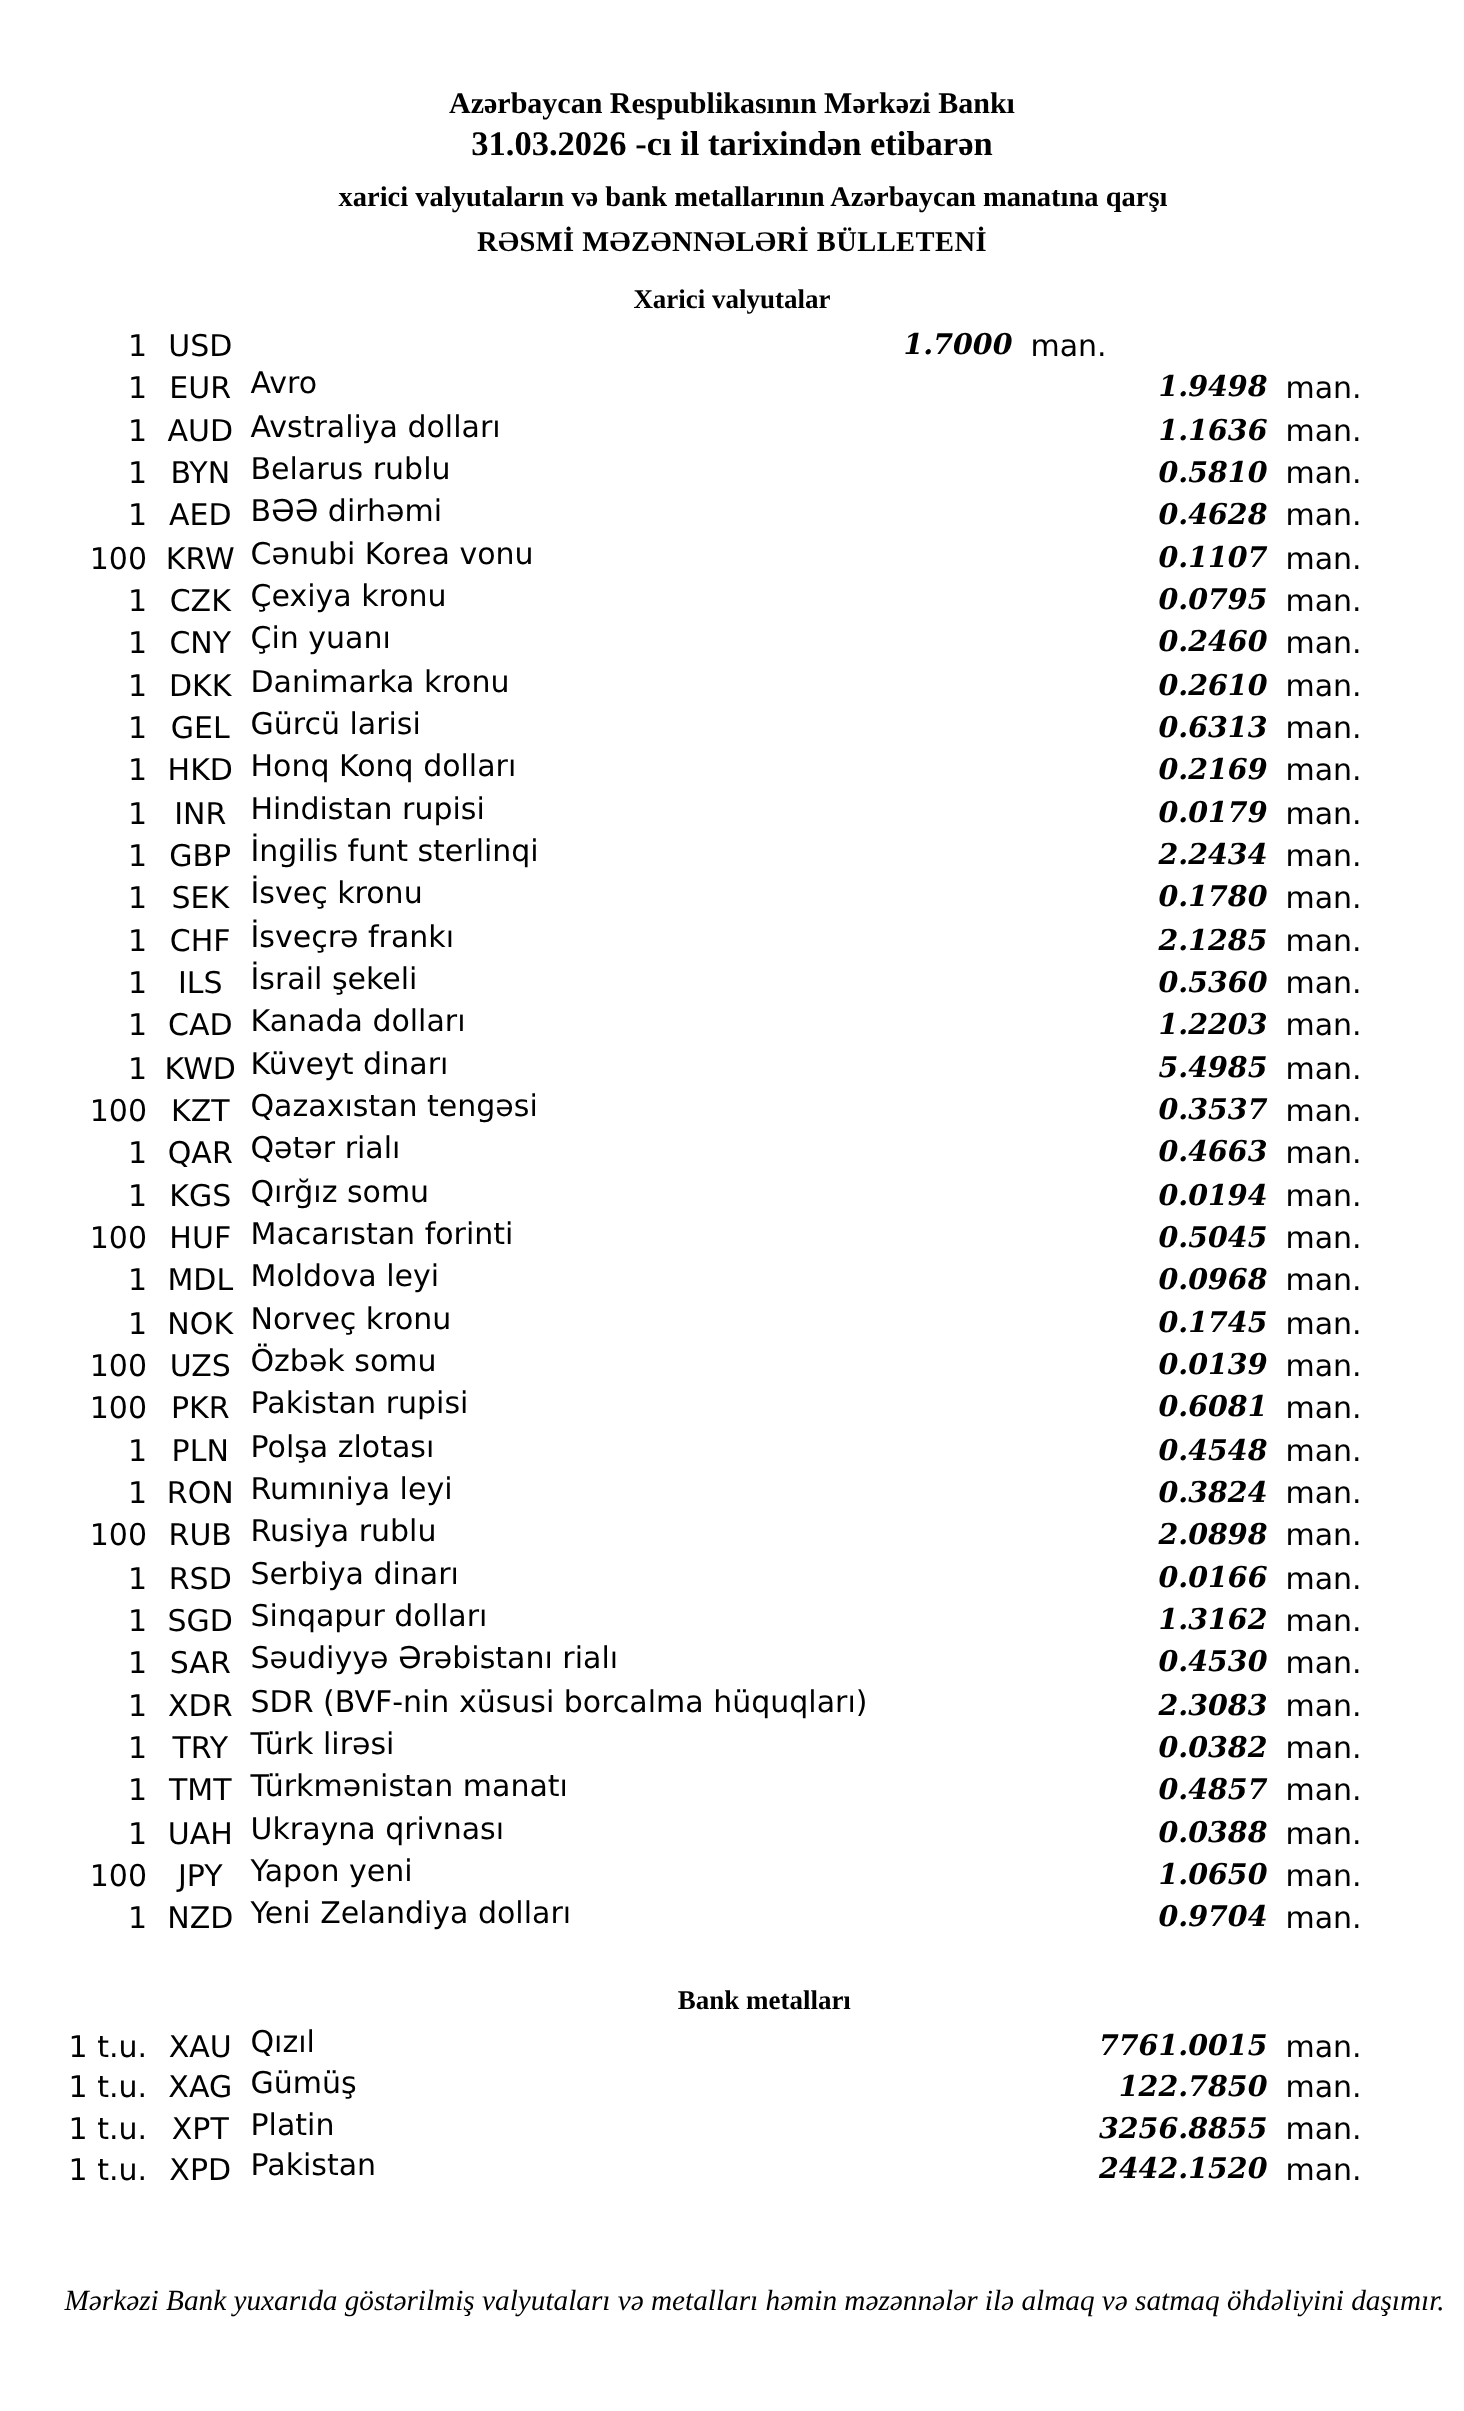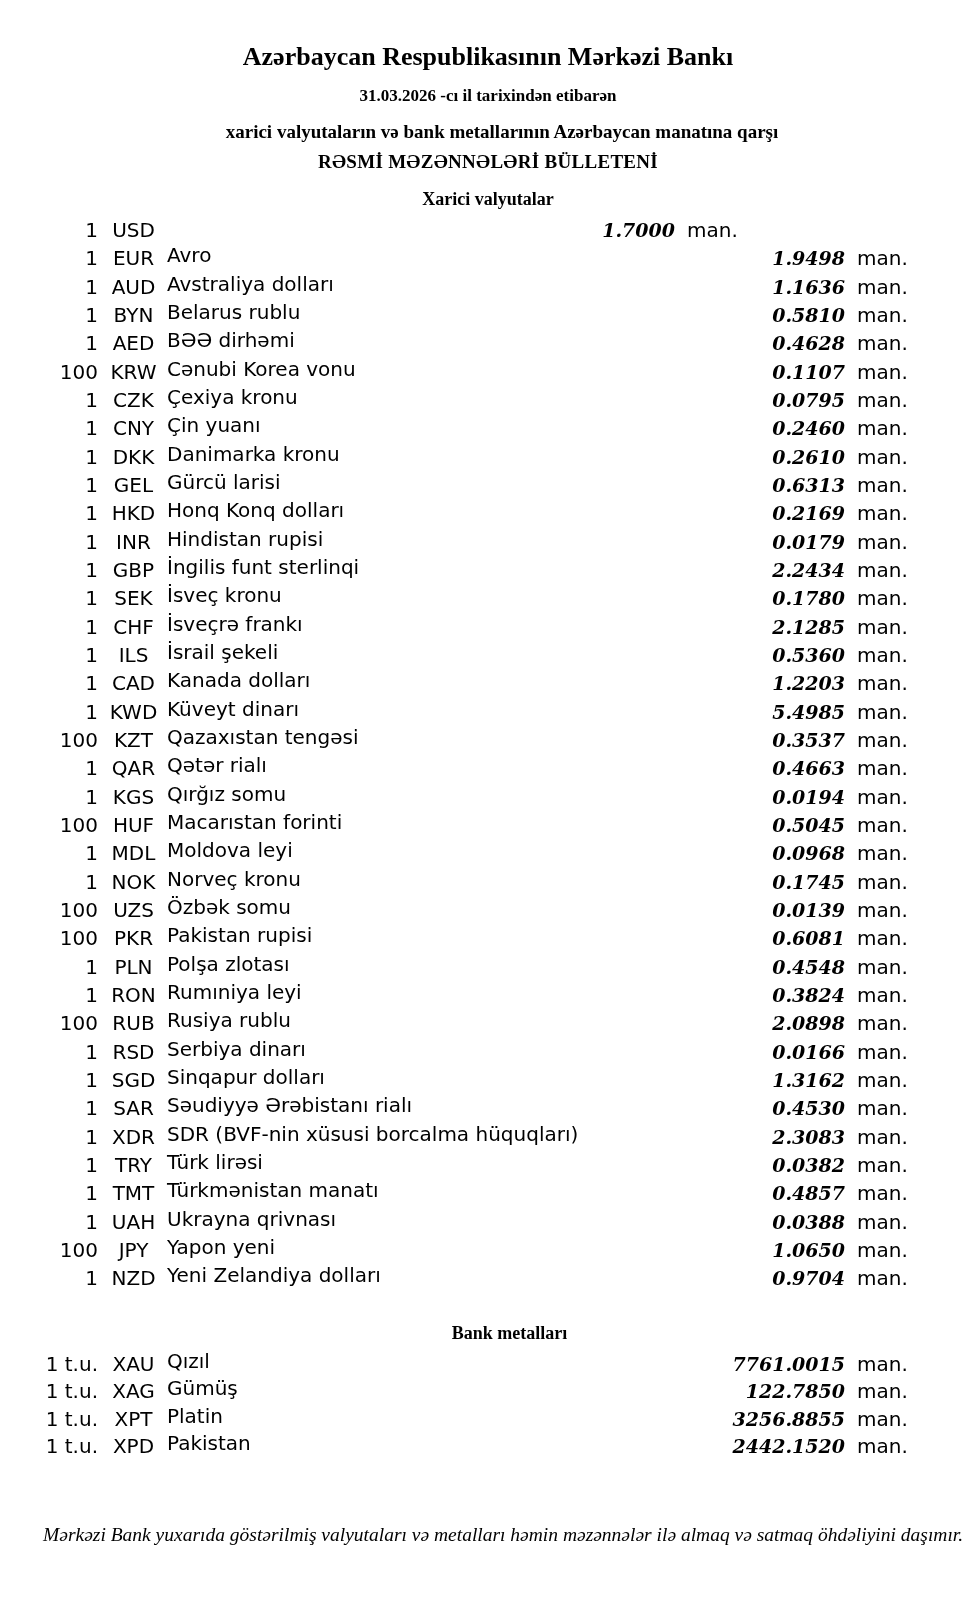--- a/index.html
+++ b/index.html
@@ -4,22 +4,22 @@
 <style>
   html,body{margin:0;padding:0;background:#ffffff;}
   .page{
     position:relative;
     width:976px;height:1607px;
     background:#ffffff;color:#000000;
     overflow:hidden;
     font-family:"DejaVu Sans",sans-serif;
   }
   .header{text-align:center;font-family:"Liberation Serif",serif;font-weight:bold;}
-  .title{padding-top:42px;font-size:26px;line-height:30px;}
-  .date-line{margin-top:13px;font-size:17px;line-height:22px;}
+  .title{padding-top:54px;font-size:20px;line-height:30px;}
+  .date-line{margin-top:1px;font-size:23px;line-height:22px;}
   .subtitle{margin-top:14px;font-size:19px;line-height:22px;padding-left:28px;}
   .bulletin{margin-top:8px;font-size:19px;line-height:22px;letter-spacing:.3px;}
   .section-heading{
     text-align:center;font-family:"Liberation Serif",serif;font-weight:bold;
     font-size:18px;line-height:21px;
   }
   .currencies-heading{margin-top:16px;}
   .metals-heading{margin-top:31px;padding-left:43px;}
   .rates-table{margin-top:6px;}
   .rate-row{

